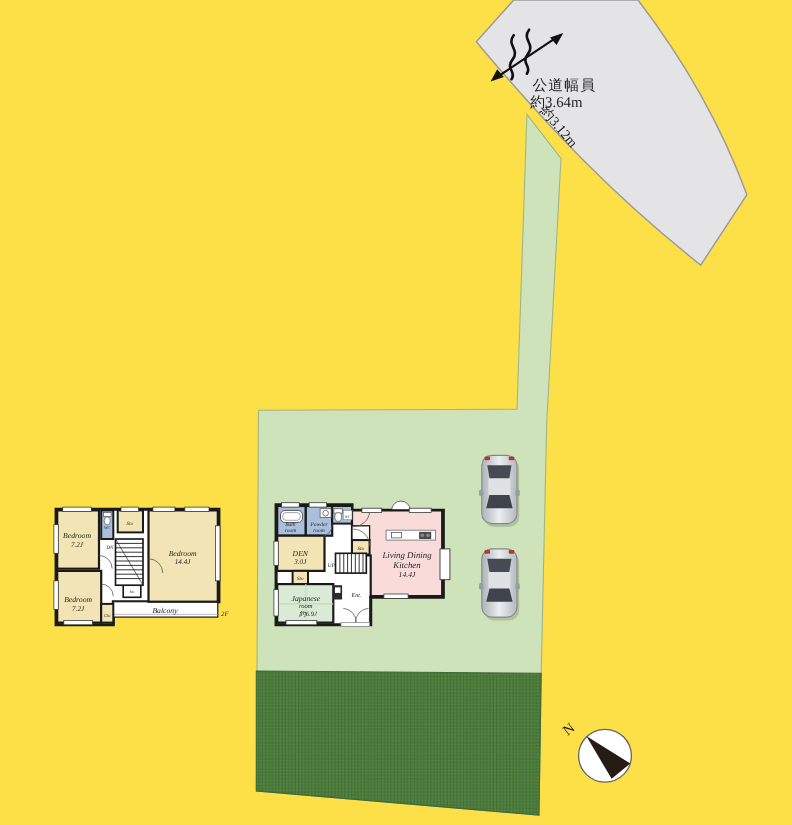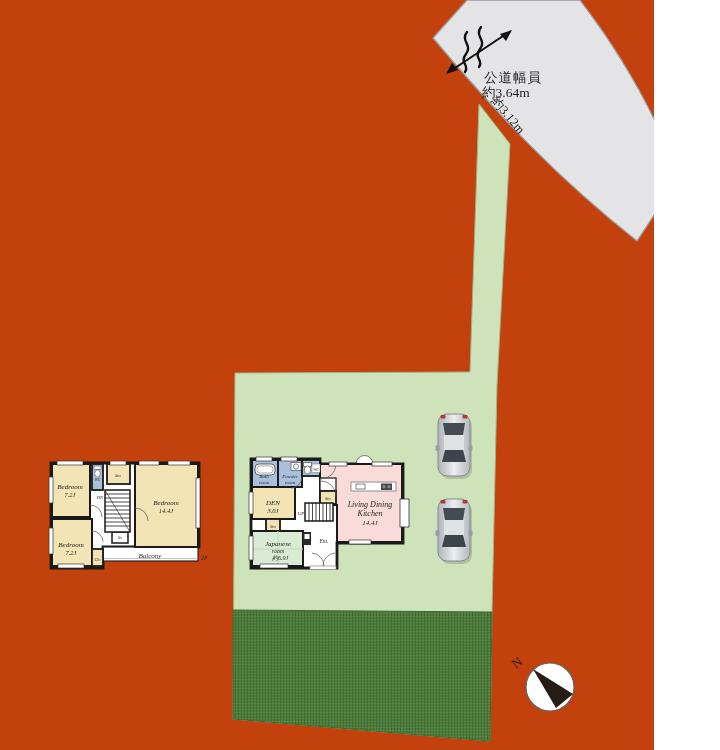--- a/index.html
+++ b/index.html
@@ -1,16 +1,16 @@
 <!DOCTYPE html>
 <html><head>
 <meta charset="utf-8">
 <style>
   html,body{margin:0;padding:0;background:#ffffff;}
-  .stage{position:relative;width:654px;height:750px;background:#c2410c;overflow:hidden;
+  .stage{position:relative;width:720px;height:750px;background:#fde047;overflow:hidden;
          font-family:"Liberation Serif","DejaVu Serif",serif;text-align:right;}
   svg{display:block;}
   text{fill:#1f1f1f;}
   .lbl{font-style:italic;}
   .jp{font-style:normal;}
 </style>
 </head>
 <body>
 
 <div class="stage">

